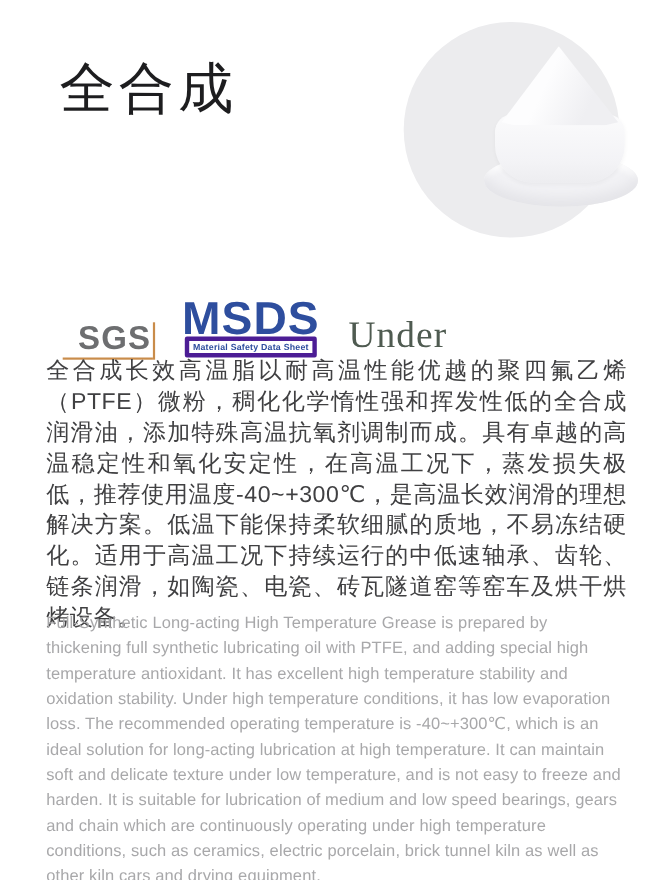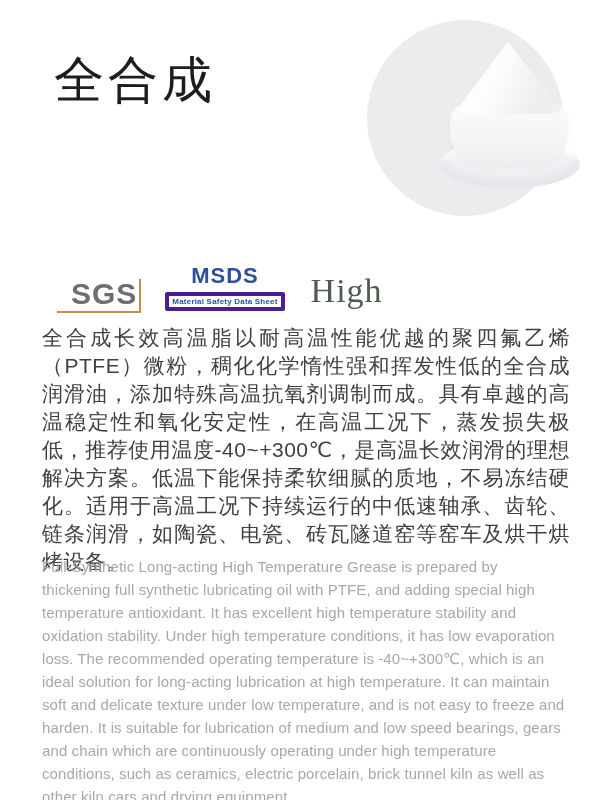--- a/index.html
+++ b/index.html
@@ -64,21 +64,21 @@
   .sgs-text{
     font-size:30px; font-weight:800; color:var(--sgs-gray); letter-spacing:1px;
     line-height:32px; padding-left:14px;
   }
   .sgs::after{
     content:""; position:absolute; right:-2px; bottom:-2px; width:2px; height:34px;
     background:var(--sgs-orange);
   }
   .msds{display:flex; flex-direction:column; align-items:center; padding-bottom:2px;}
   .msds-text{
-    font-size:22px; font-weight:800; color:var(--msds-blue); line-height:30px; letter-spacing:1px;
+    font-size:42px; font-weight:800; color:var(--msds-blue); line-height:30px; letter-spacing:1px;margin-top:14px;
   }
   .msds-sub{
     font-size:8px; font-weight:700; color:var(--msds-blue);
     border:4px solid #4c1d95; border-radius:2px; padding:1px 3px; margin-top:1px;
     letter-spacing:0.2px; white-space:nowrap;
   }
   .rohs{
     font-family:"Liberation Serif","DejaVu Serif",serif;
     font-size:34px; color:var(--rohs-green); line-height:36px; letter-spacing:1px;
     padding-bottom:4px;
@@ -112,20 +112,20 @@
 
   <div class="cert-row">
     <div class="sgs">
       <span class="sgs-text">SGS</span>
     </div>
     <div class="msds">
       <span class="msds-text">MSDS</span>
       <span class="msds-sub">Material Safety Data Sheet</span>
     </div>
     <div class="rohs">
-      <span>High</span>
+      <span>Under</span>
     </div>
   </div>
 
   <p class="desc-cn">全合成长效高温脂以耐高温性能优越的聚四氟乙烯（PTFE）微粉，稠化化学惰性强和挥发性低的全合成润滑油，添加特殊高温抗氧剂调制而成。具有卓越的高温稳定性和氧化安定性，在高温工况下，蒸发损失极低，推荐使用温度-40~+300℃，是高温长效润滑的理想解决方案。低温下能保持柔软细腻的质地，不易冻结硬化。适用于高温工况下持续运行的中低速轴承、齿轮、链条润滑，如陶瓷、电瓷、砖瓦隧道窑等窑车及烘干烘烤设备。</p>
   <p class="desc-en">Full-Synthetic Long-acting High Temperature Grease is prepared by thickening full synthetic lubricating oil with PTFE, and adding special high temperature antioxidant. It has excellent high temperature stability and oxidation stability. Under high temperature conditions, it has low evaporation loss. The recommended operating temperature is -40~+300℃, which is an ideal solution for long-acting lubrication at high temperature. It can maintain soft and delicate texture under low temperature, and is not easy to freeze and harden. It is suitable for lubrication of medium and low speed bearings, gears and chain which are continuously operating under high temperature conditions, such as ceramics, electric porcelain, brick tunnel kiln as well as other kiln cars and drying equipment.</p>
 
 </div>
 
 </body></html>

